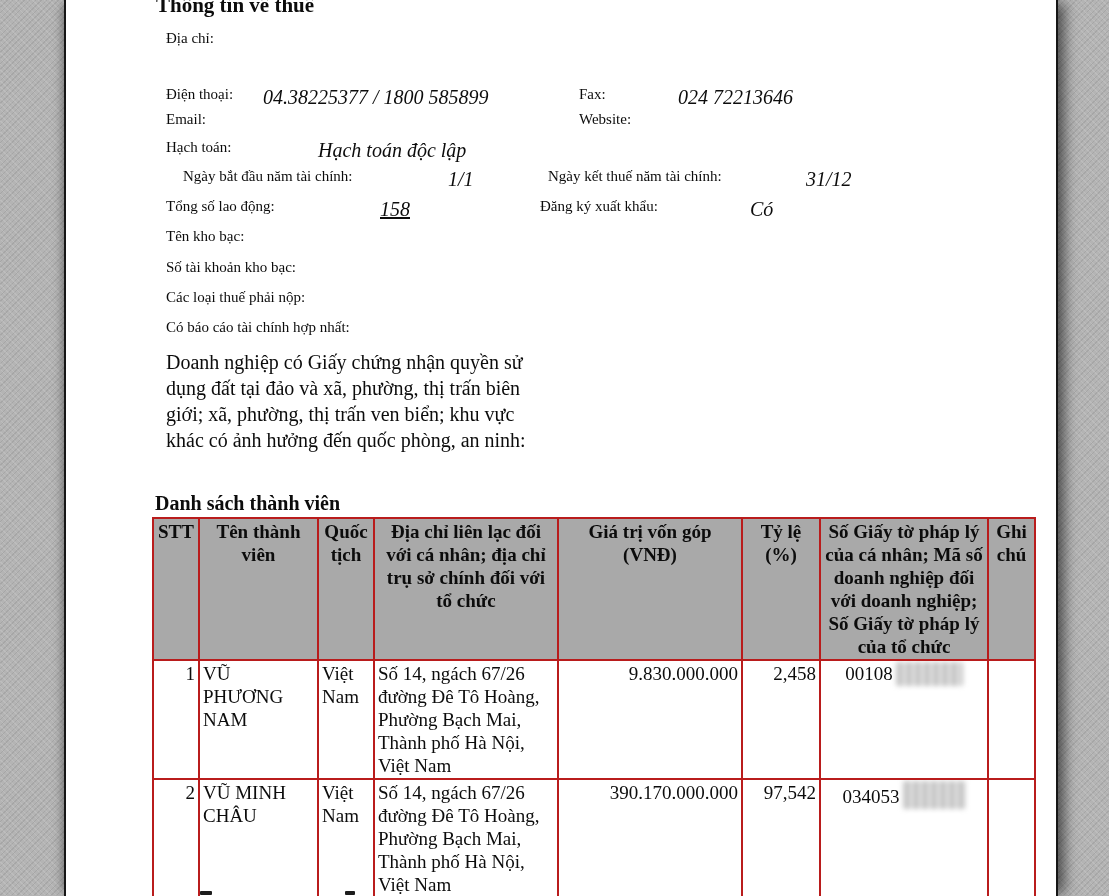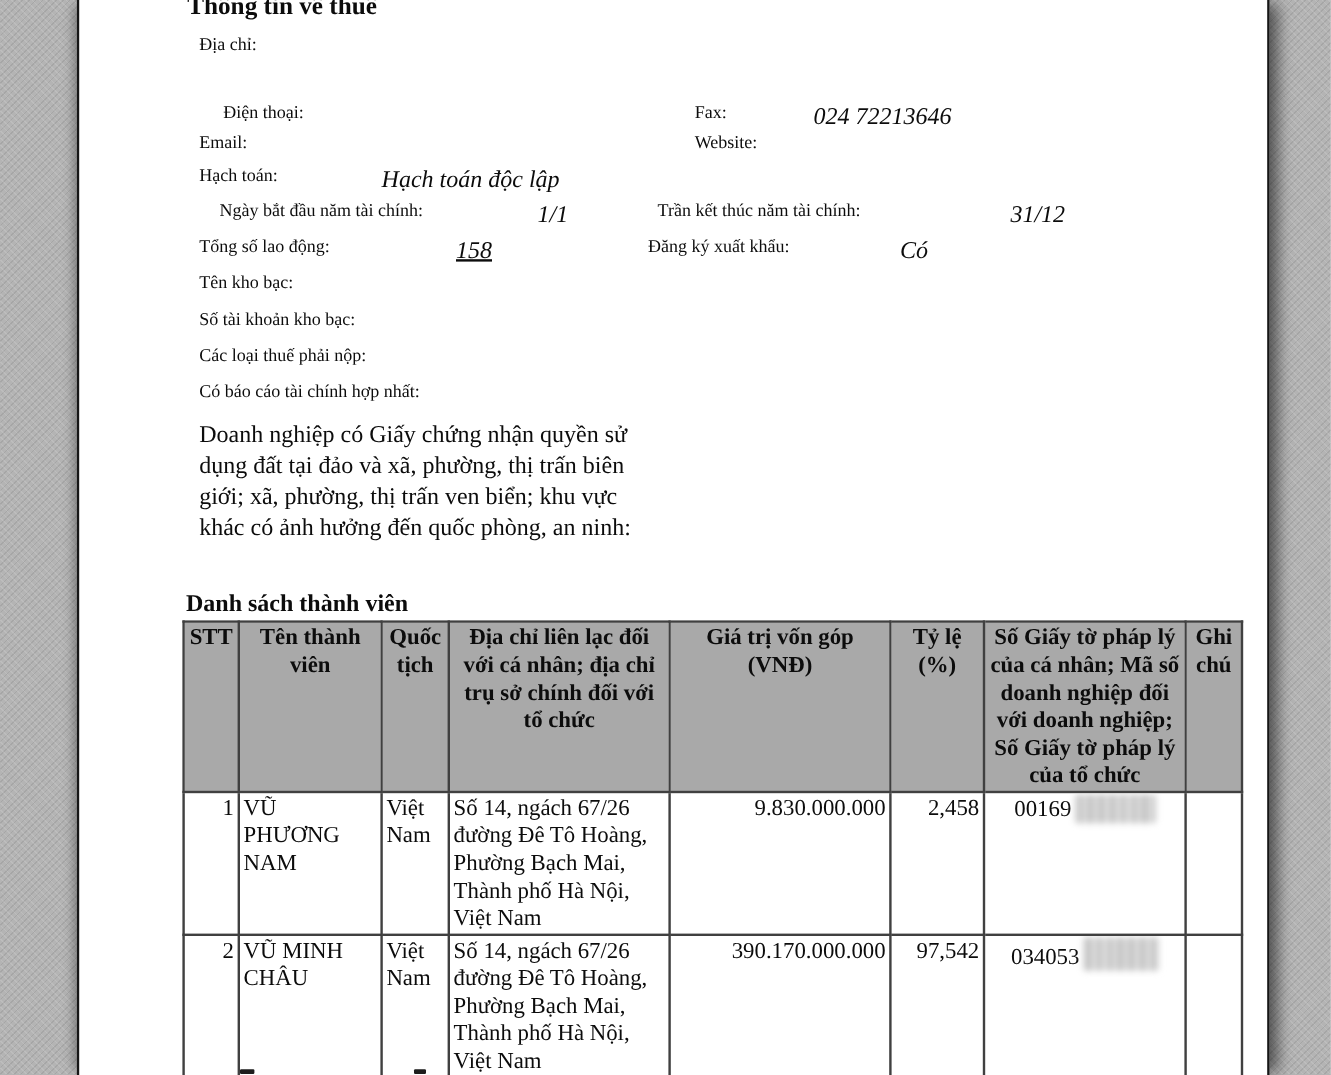--- a/index.html
+++ b/index.html
@@ -25,21 +25,21 @@
   .heading{font-size:21px;font-weight:bold;}
   .para{font-size:20px;line-height:26px;white-space:pre-line;}
   .addr-val{line-height:27px;white-space:pre-line;}
   .tbl-title{font-size:20px;font-weight:bold;}
   table.members{
     position:absolute;left:86px;top:517px;width:882px;
     border-collapse:collapse;table-layout:fixed;
     font-size:19px;line-height:23px;
   }
   table.members th, table.members td{
-    border:2px solid #404040;vertical-align:top;padding:1px 3px;overflow:hidden;
+    border:2px solid #b91c1c;vertical-align:top;padding:1px 3px;overflow:hidden;
   }
   table.members th{
     background:#a9a9a9;font-weight:bold;text-align:center;white-space:pre-line;
   }
   td.c-stt{text-align:right;padding-right:2px;}
   td.c-name,td.c-nat,td.c-addr{text-align:left;white-space:pre-line;}
   td.c-cap,td.c-ratio{text-align:right;padding-right:3px;}
   td.c-id{text-align:center;white-space:nowrap;}
   .redacted{
     display:inline-block;vertical-align:-6px;margin-left:2px;
@@ -52,34 +52,35 @@
 </style>
 </head>
 <body>
 
 <div class="page">
 
   <div class="abs heading" style="left:90px;top:-7px;">Thông tin về thuế</div>
 
   <div class="abs lbl" style="left:100px;top:30px;">Địa chỉ:</div>
 
-  <div class="abs lbl" style="left:100px;top:86px;margin-left:20px;">Điện thoại:</div>
+  <div class="abs lbl" style="left:100px;top:86px;">Điện thoại:</div>
+  <div class="abs val" style="left:197px;top:86px;">04.38225377 / 1800 585899</div>
   <div class="abs lbl" style="left:513px;top:86px;">Fax:</div>
   <div class="abs val" style="left:612px;top:86px;">024 72213646</div>
 
   <div class="abs lbl" style="left:100px;top:111px;">Email:</div>
   <div class="abs lbl" style="left:513px;top:111px;">Website:</div>
 
   <div class="abs lbl" style="left:100px;top:139px;">Hạch toán:</div>
   <div class="abs val" style="left:252px;top:139px;">Hạch toán độc lập</div>
 
   <div class="abs lbl" style="left:117px;top:168px;">Ngày bắt đầu năm tài chính:</div>
   <div class="abs val" style="left:382px;top:168px;">1/1</div>
-  <div class="abs lbl" style="left:482px;top:168px;">Trần kết thúc năm tài chính:</div>
-  <div class="abs val" style="left:776px;top:168px;">31/12</div>
+  <div class="abs lbl" style="left:482px;top:168px;">Ngày kết thuế năm tài chính:</div>
+  <div class="abs val" style="left:740px;top:168px;">31/12</div>
 
   <div class="abs lbl" style="left:100px;top:198px;">Tổng số lao động:</div>
   <div class="abs val" style="left:314px;top:198px;text-decoration:underline;">158</div>
   <div class="abs lbl" style="left:474px;top:198px;">Đăng ký xuất khẩu:</div>
   <div class="abs val" style="left:684px;top:198px;text-align:right;">Có</div>
 
   <div class="abs lbl" style="left:100px;top:228px;">Tên kho bạc:</div>
   <div class="abs lbl" style="left:100px;top:259px;">Số tài khoản kho bạc:</div>
   <div class="abs lbl" style="left:100px;top:289px;">Các loại thuế phải nộp:</div>
   <div class="abs lbl" style="left:100px;top:319px;">Có báo cáo tài chính hợp nhất:</div>
@@ -135,21 +136,21 @@
 NAM</td>
         <td class="c-nat">Việt
 Nam</td>
         <td class="c-addr">Số 14, ngách 67/26
 đường Đê Tô Hoàng,
 Phường Bạch Mai,
 Thành phố Hà Nội,
 Việt Nam</td>
         <td class="c-cap">9.830.000.000</td>
         <td class="c-ratio">2,458</td>
-        <td class="c-id"><span>00169</span><span class="redacted r1"></span></td>
+        <td class="c-id"><span>00108</span><span class="redacted r1"></span></td>
         <td class="c-note"></td>
       </tr>
       <tr style="height:114px;">
         <td class="c-stt">2</td>
         <td class="c-name">VŨ MINH
 CHÂU</td>
         <td class="c-nat">Việt
 Nam</td>
         <td class="c-addr">Số 14, ngách 67/26
 đường Đê Tô Hoàng,

